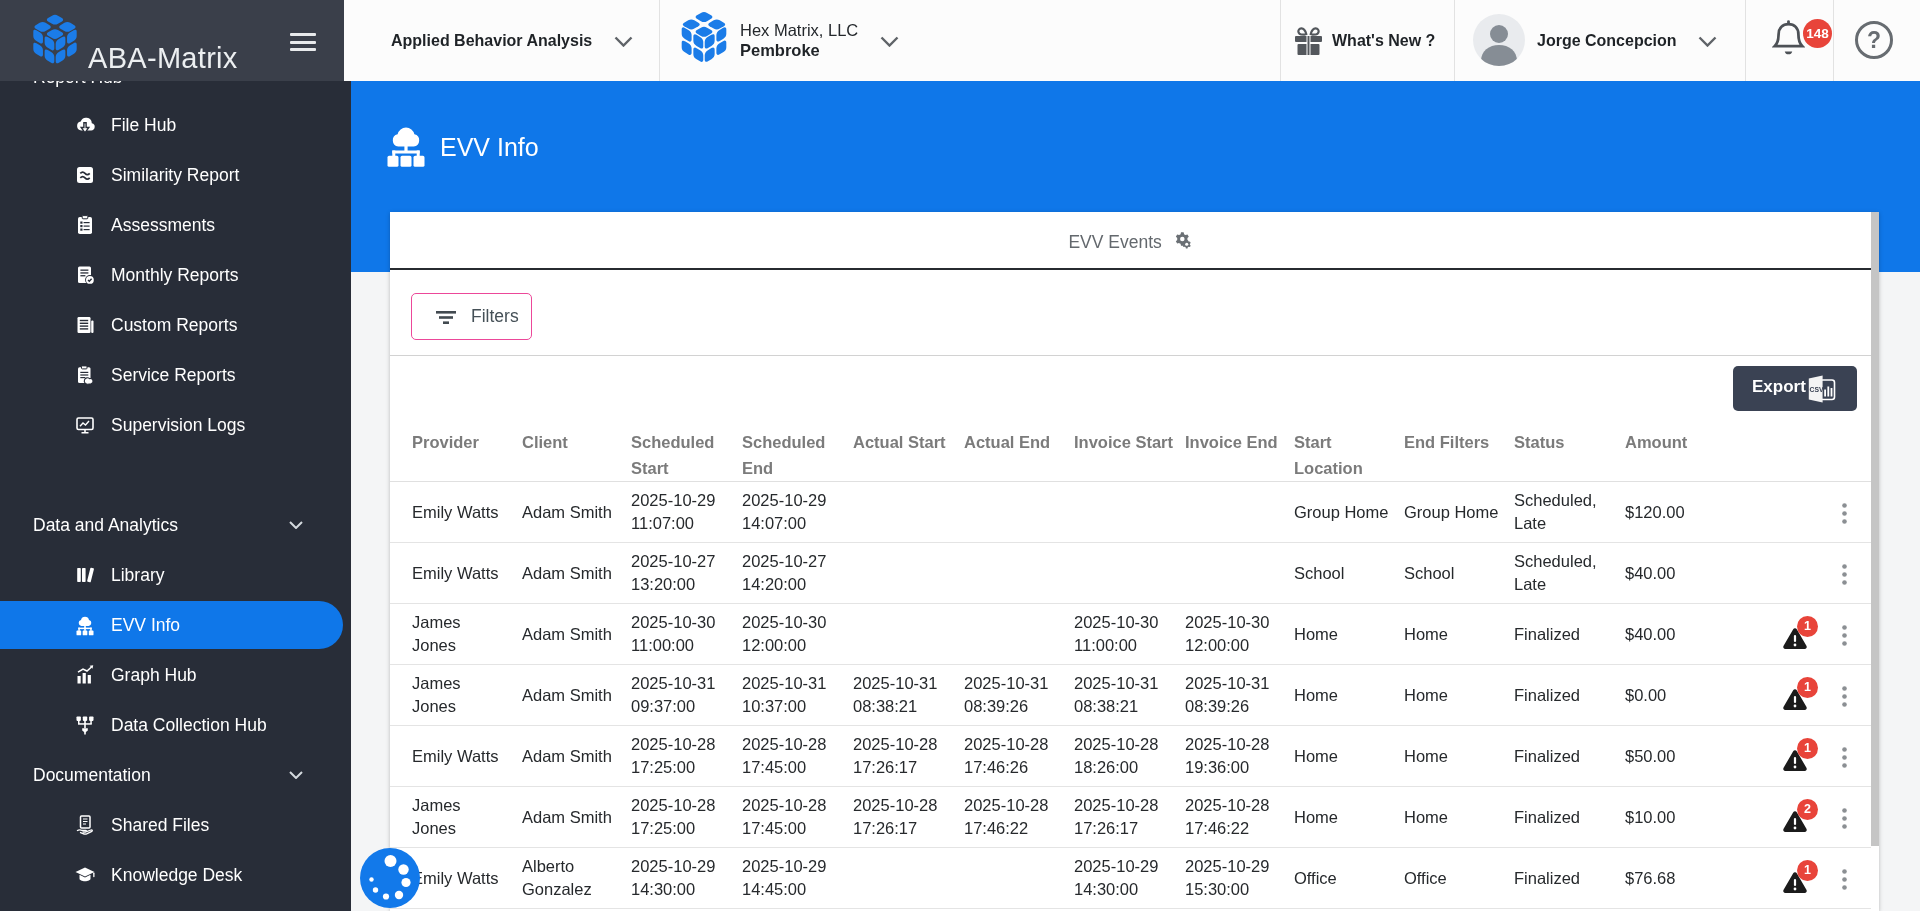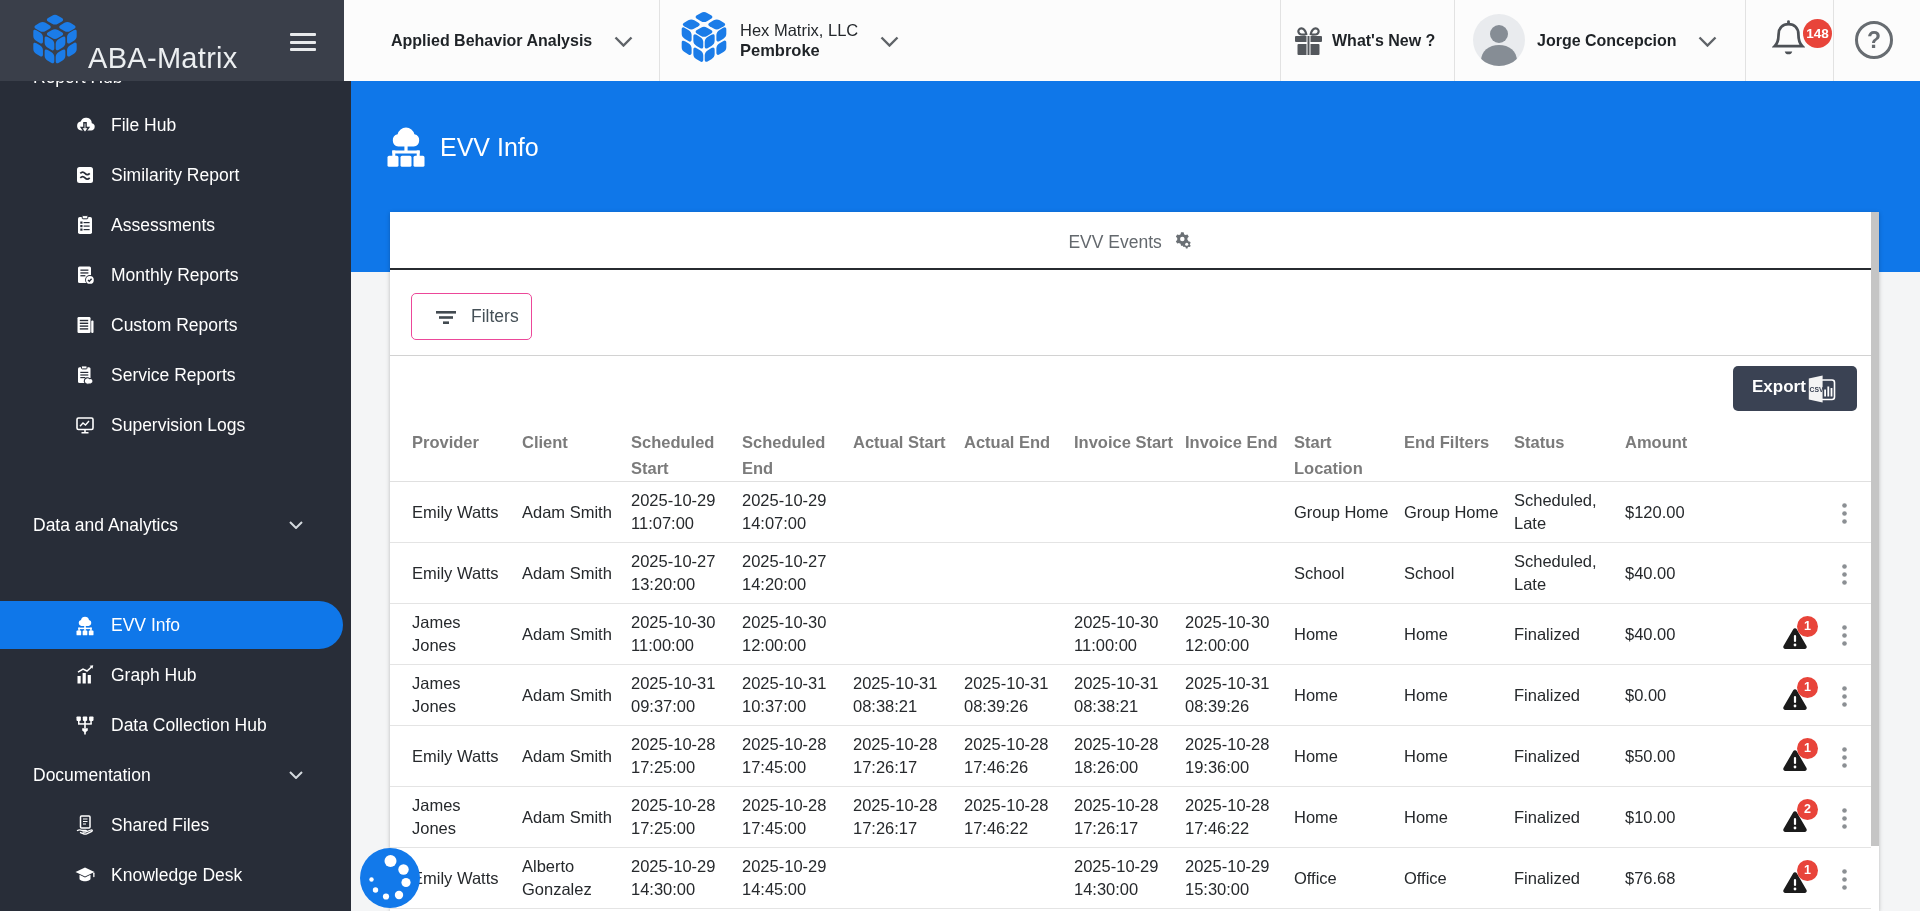--- a/index.html
+++ b/index.html
@@ -245,20 +245,30 @@
         <path d="M7.5 18.8h7M11 15.5v3.3" stroke-width="1.6"></path>
       </svg>
       <span class="txt">Supervision Logs</span>
     </div>
     <div class="shead" style="top:500px">
       <span class="txt">Data and Analytics</span>
       <svg width="14" height="8" viewBox="0 0 14 8" fill="none" stroke="#d4d9de" stroke-width="2">
         <path d="M1 1l6 6 6-6"></path>
       </svg>
     </div>
+    <div class="sitem" style="top:550px">
+      <svg class="ic" viewBox="0 0 22 22" fill="#fff">
+        <rect x="3.2" y="4" width="3.6" height="14" rx="0.7"></rect>
+        <rect x="8" y="4" width="3.6" height="14" rx="0.7"></rect>
+        <g transform="rotate(14 16.5 11)">
+          <rect x="14.7" y="3.8" width="3.7" height="14.4" rx="0.7"></rect>
+        </g>
+      </svg>
+      <span class="txt">Library</span>
+    </div>
     <div class="sitem" style="top:600px">
       <svg class="ic" viewBox="0 0 22 22" fill="#fff">
         <path d="M11 2.8a4.1 4.1 0 0 1 4 3.2 3 3 0 0 1-.3 5.9H7.3a3 3 0 0 1-.3-5.9 4.1 4.1 0 0 1 4-3.2z"></path>
         <rect x="10.2" y="11.5" width="1.6" height="2.6"></rect>
         <rect x="4.3" y="13.6" width="13.4" height="1.5"></rect>
         <rect x="4.3" y="13.6" width="1.5" height="3.2"></rect>
         <rect x="10.2" y="13.6" width="1.6" height="3.2"></rect>
         <rect x="16.2" y="13.6" width="1.5" height="3.2"></rect>
         <rect x="2.5" y="16.6" width="4.7" height="4.7" rx="0.9"></rect>
         <rect x="8.65" y="16.6" width="4.7" height="4.7" rx="0.9"></rect>

